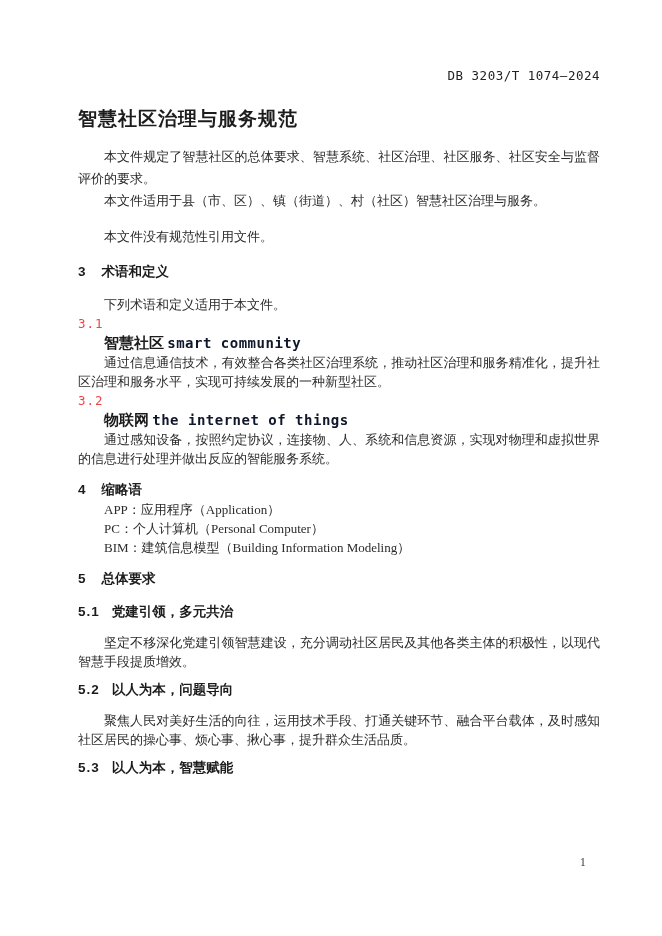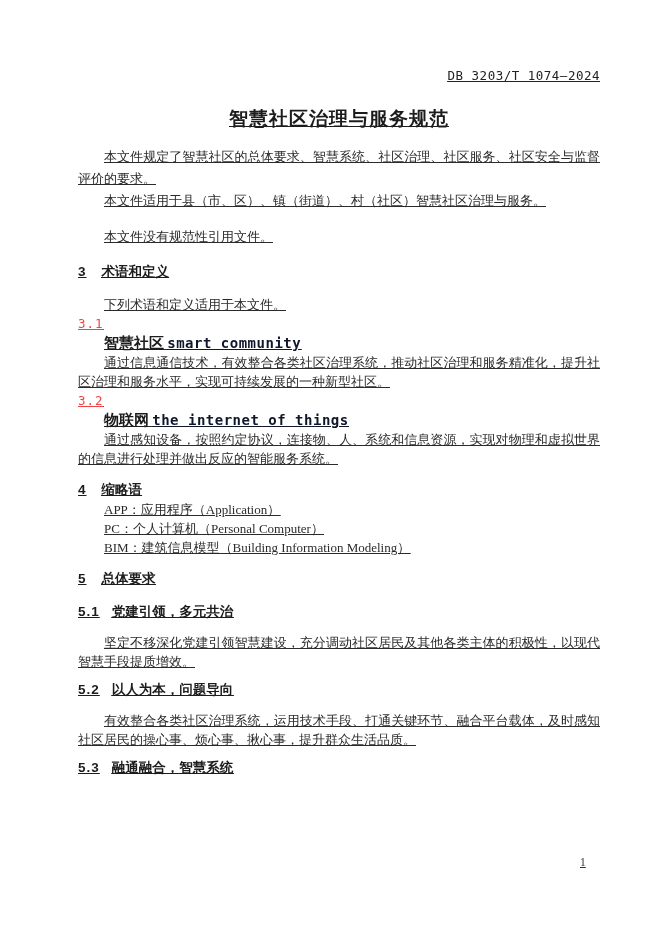--- a/index.html
+++ b/index.html
@@ -1,15 +1,15 @@
 <!DOCTYPE html>
 <html><head>
 <meta charset="utf-8">
 <style>
-  * { margin: 0; padding: 0; box-sizing: border-box; text-decoration: underline; }
+  * { margin: 0; padding: 0; box-sizing: border-box; }
   html, body { background: #ffffff; }
   body {
     width: 662px;
     height: 936px;
     position: relative;
     overflow: hidden;
     font-family: "Liberation Serif", "DejaVu Serif", serif;
     font-size: 13px;
     color: #2b2b2b;
   }
@@ -25,21 +25,21 @@
     text-align: right;
     font-family: "DejaVu Sans Mono", monospace;
     font-size: 12.5px;
     letter-spacing: 0.5px;
     color: #222;
     line-height: 16px;
   }
   
   .doc-title {
     margin-top: 22px;
-    text-align: center;
+    text-align: left;
     font-family: "Liberation Sans", "DejaVu Sans", sans-serif;
     font-weight: bold;
     font-size: 19px;
     line-height: 26px;
     color: #1c1c1c;
     letter-spacing: 1px;
   }
   
   .clause-heading {
     font-family: "Liberation Sans", "DejaVu Sans", sans-serif;
@@ -186,24 +186,24 @@
       <div class="clause-heading mt-sub">
         <span class="sub-num">5.1</span><span>党建引领，多元共治</span>
       </div>
       <p class="sub-para">坚定不移深化党建引领智慧建设，充分调动社区居民及其他各类主体的积极性，以现代智慧手段提质增效。</p>
     </div>
 
     <div>
       <div class="clause-heading mt-sub2">
         <span class="sub-num">5.2</span><span>以人为本，问题导向</span>
       </div>
-      <p class="sub-para">有效整合各类社区治理系统，运用技术手段、打通关键环节、融合平台载体，及时感知社区居民的操心事、烦心事、揪心事，提升群众生活品质。</p>
+      <p class="sub-para">聚焦人民对美好生活的向往，运用技术手段、打通关键环节、融合平台载体，及时感知社区居民的操心事、烦心事、揪心事，提升群众生活品质。</p>
     </div>
 
     <div>
       <div class="clause-heading mt-sub2">
-        <span class="sub-num">5.3</span><span>融通融合，智慧系统</span>
+        <span class="sub-num">5.3</span><span>以人为本，智慧赋能</span>
       </div>
     </div>
   </section>
 
   <div class="page-number">1</div>
 </div>
 
 </body></html>

